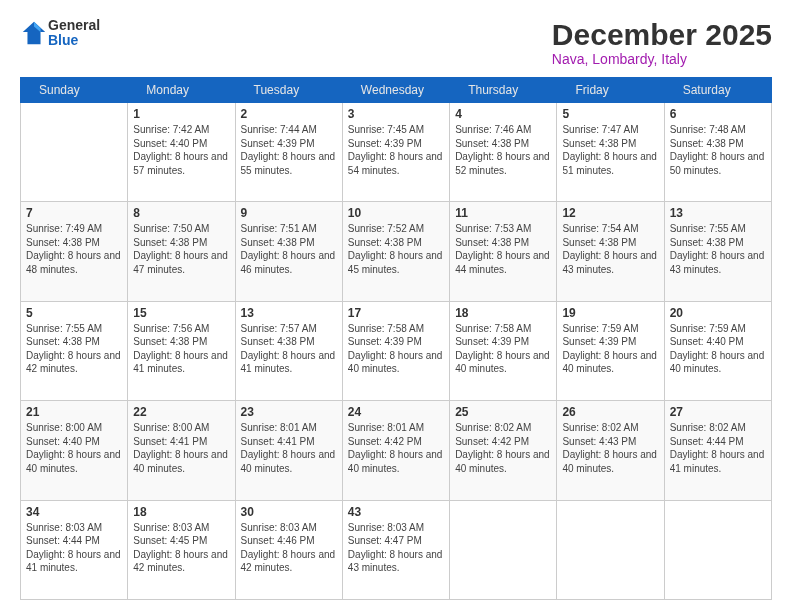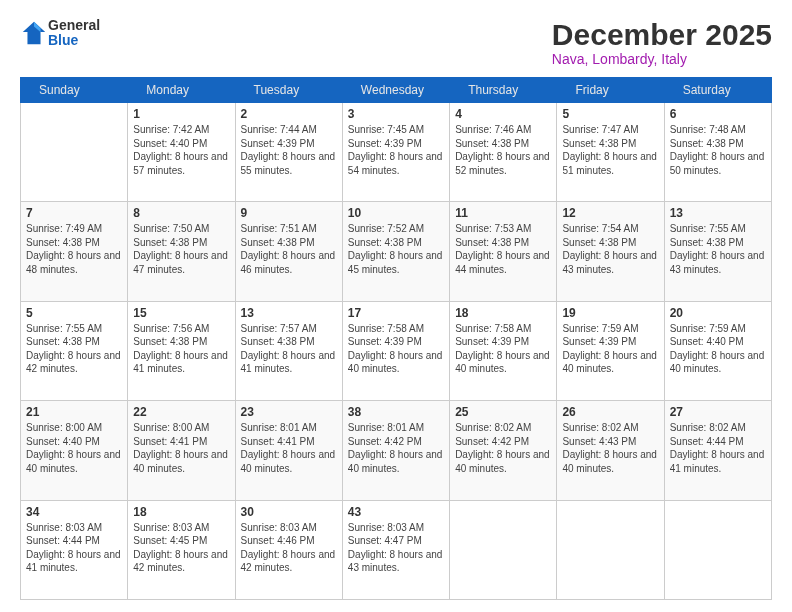--- a/index.html
+++ b/index.html
@@ -225,21 +225,21 @@
           </td>
           <td>
             <span class="day-num">22</span>
             <div class="day-info">Sunrise: 8:00 AM<br>Sunset: 4:41 PM<br>Daylight: 8 hours and<br>40 minutes.</div>
           </td>
           <td>
             <span class="day-num">23</span>
             <div class="day-info">Sunrise: 8:01 AM<br>Sunset: 4:41 PM<br>Daylight: 8 hours and<br>40 minutes.</div>
           </td>
           <td>
-            <span class="day-num">38</span>
+            <span class="day-num">24</span>
             <div class="day-info">Sunrise: 8:01 AM<br>Sunset: 4:42 PM<br>Daylight: 8 hours and<br>40 minutes.</div>
           </td>
           <td>
             <span class="day-num">25</span>
             <div class="day-info">Sunrise: 8:02 AM<br>Sunset: 4:42 PM<br>Daylight: 8 hours and<br>40 minutes.</div>
           </td>
           <td>
             <span class="day-num">26</span>
             <div class="day-info">Sunrise: 8:02 AM<br>Sunset: 4:43 PM<br>Daylight: 8 hours and<br>40 minutes.</div>
           </td>

